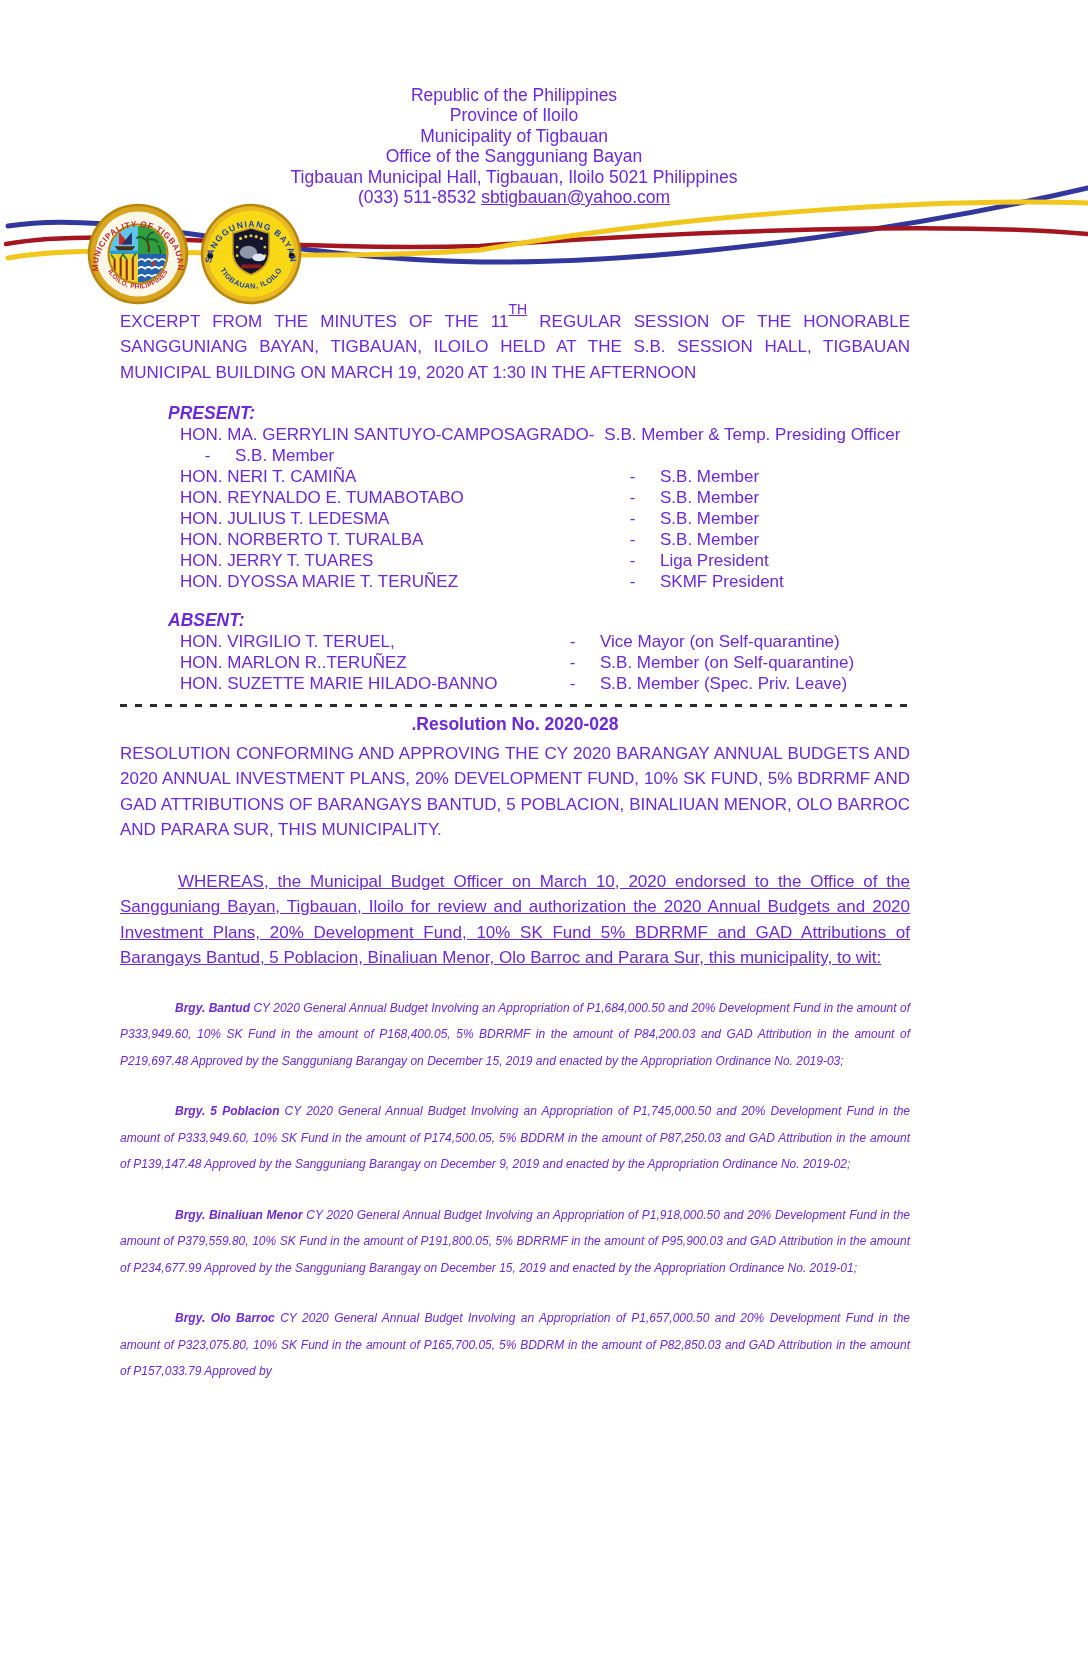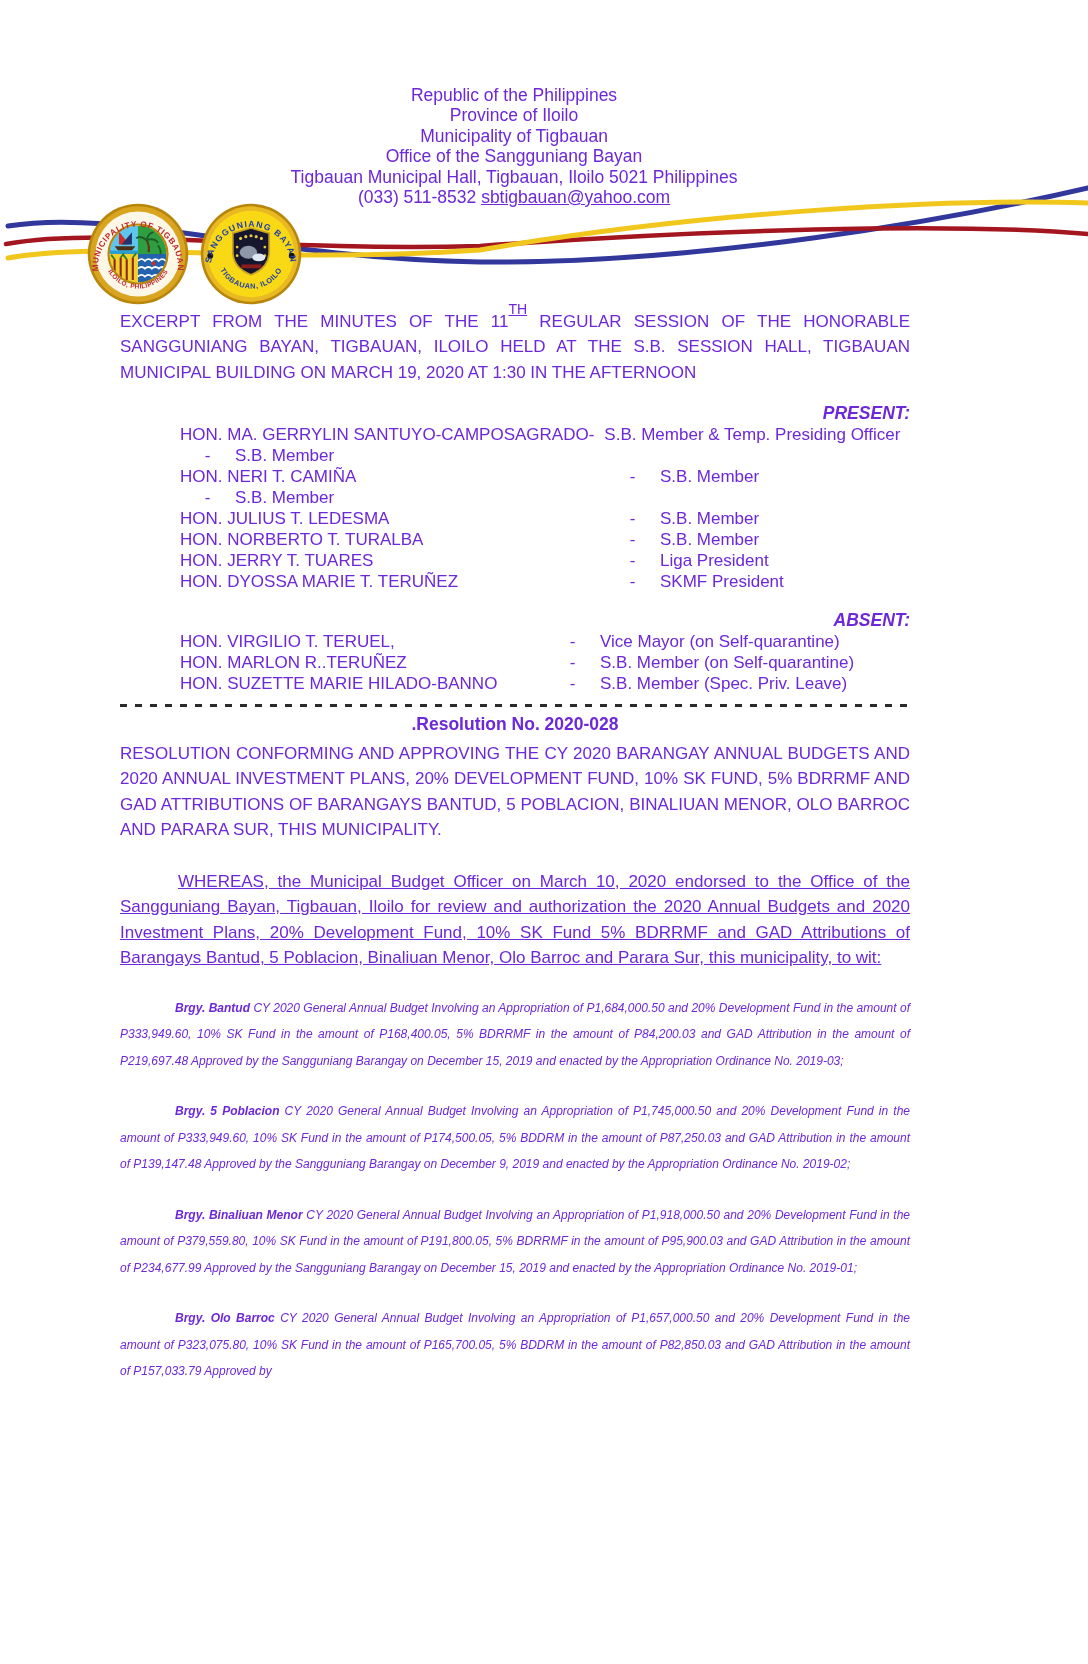--- a/index.html
+++ b/index.html
@@ -17,21 +17,21 @@
   
   .ribbons { position:absolute; left:0; top:150px; width:1088px; height:170px; z-index:1; }
   
   .seal { position:absolute; z-index:4; }
   .seal-municipal { left:86px;  top:202px; width:104px; height:104px; }
   .seal-sb        { left:199px; top:202px; width:104px; height:104px; }
   
   .content { position:absolute; left:120px; top:303px; width:790px; z-index:2; }
   .excerpt { font-size:17px; line-height:25.5px; text-align:justify; }
   .excerpt sup { font-size:14px; position:relative; top:-6px;text-decoration:underline; }
-  .sec-label { font-weight:bold; font-style:italic; font-size:17.5px; margin-top:18px; margin-left:48px; line-height:21px;text-align:right; }
+  .sec-label { font-weight:bold; font-style:italic; font-size:17.5px; margin-top:18px; margin-left:48px; line-height:21px; }
   .roster { margin-left:60px; font-size:17px; }
   .row { display:flex; line-height:21px; }
   .row .name  { flex:0 0 425px; white-space:nowrap; }
   .row .dash  { flex:0 0 55px; text-align:center; }
   .row .role  { flex:1; white-space:nowrap; }
   .row.first .name { flex:0 0 auto; margin-right:10px; }
   .roster.absent .row .name { flex:0 0 365px; }
   .note { }
   .divider {
     margin-top:10px; height:2.5px; width:100%;
@@ -148,20 +148,21 @@
       <div class="row">
         <span class="dash">-</span>
         <span class="role">S.B. Member</span>
       </div>
       <div class="row">
         <span class="name">HON. NERI T. CAMIÑA</span>
         <span class="dash">-</span>
         <span class="role">S.B. Member</span>
       </div>
       <div class="row">
+        <span class="name">HON. REYNALDO E. TUMABOTABO</span>
         <span class="dash">-</span>
         <span class="role">S.B. Member</span>
       </div>
       <div class="row">
         <span class="name">HON. JULIUS T. LEDESMA</span>
         <span class="dash">-</span>
         <span class="role">S.B. Member</span>
       </div>
       <div class="row">
         <span class="name">HON. NORBERTO  T. TURALBA</span>

